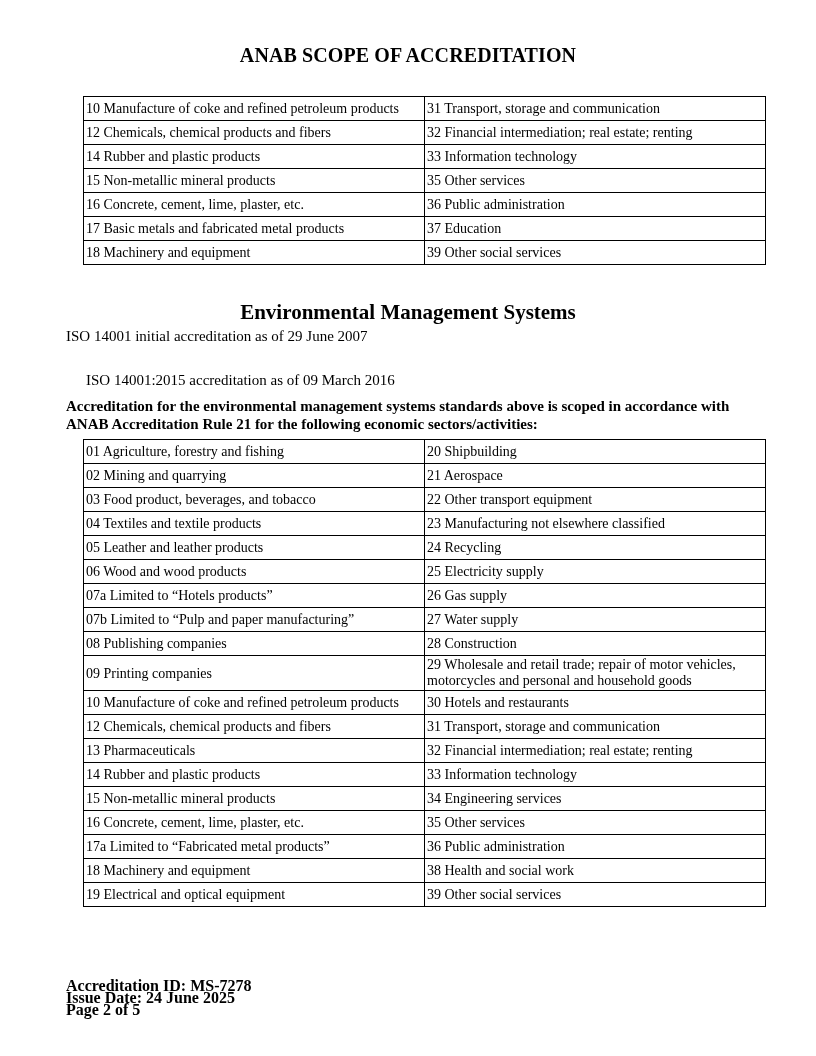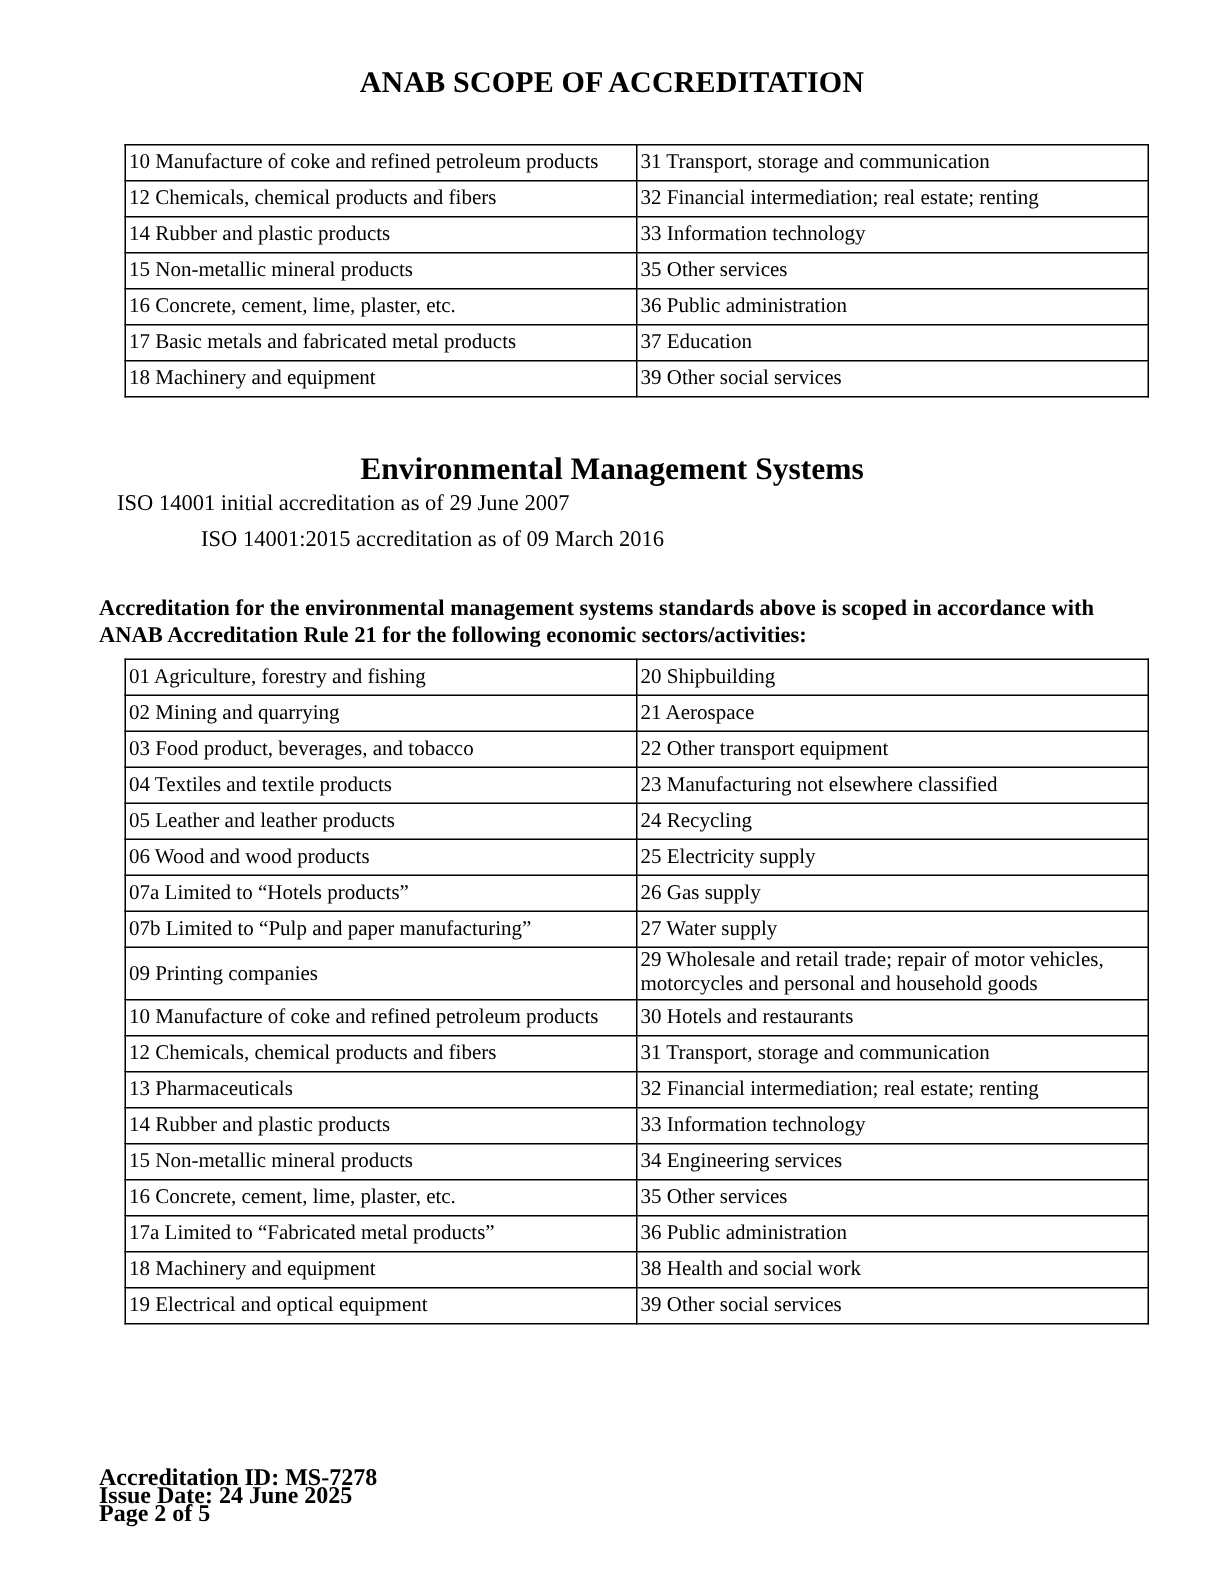--- a/index.html
+++ b/index.html
@@ -21,22 +21,22 @@
   }
   table.scope td.c1 { width: 336px; }
   table.scope td.wrap { white-space: normal; padding-top: 1px; padding-bottom: 1px; line-height: 16px; }
   .t1 { top: 96px; }
   .t2 { top: 439px; }
   .section-heading {
     position: absolute; left: 0; width: 816px; top: 300px;
     text-align: center; font-weight: bold; font-size: 21px;
   }
   .iso-line { position: absolute; font-size: 15px; }
-  .iso1 { left: 66px; top: 328px; margin-left: 12px; }
-  .iso2 { left: 86px; top: 352px; margin-left: 48px; }
+  .iso1 { left: 66px; top: 328px; }
+  .iso2 { left: 86px; top: 372px; }
   .scope-note {
     position: absolute; left: 66px; top: 397px; width: 690px;
     font-weight: bold; font-size: 15px; line-height: 18px;
   }
   .footer { position: absolute; left: 66px; top: 980px; width: 684px; font-size: 16px; line-height: 12px; font-weight: bold; }
   .footer .row { display: flex; justify-content: space-between; }
   .footer a { color: #1a4fc4; text-decoration: underline; }
 </style>
 </head>
 <body>
@@ -109,20 +109,24 @@
       </tr>
       <tr>
         <td class="c1">07a Limited to “Hotels products”</td>
         <td class="c2">26 Gas supply</td>
       </tr>
       <tr>
         <td class="c1">07b Limited to “Pulp and paper manufacturing”</td>
         <td class="c2">27 Water supply</td>
       </tr>
       <tr>
+        <td class="c1">08 Publishing companies</td>
+        <td class="c2">28 Construction</td>
+      </tr>
+      <tr>
         <td class="c1">09 Printing companies</td>
         <td class="c2 wrap">29 Wholesale and retail trade; repair of motor vehicles, motorcycles and personal and household goods</td>
       </tr>
       <tr>
         <td class="c1">10 Manufacture of coke and refined petroleum products</td>
         <td class="c2">30 Hotels and restaurants</td>
       </tr>
       <tr>
         <td class="c1">12 Chemicals, chemical products and fibers</td>
         <td class="c2">31 Transport, storage and communication</td>

